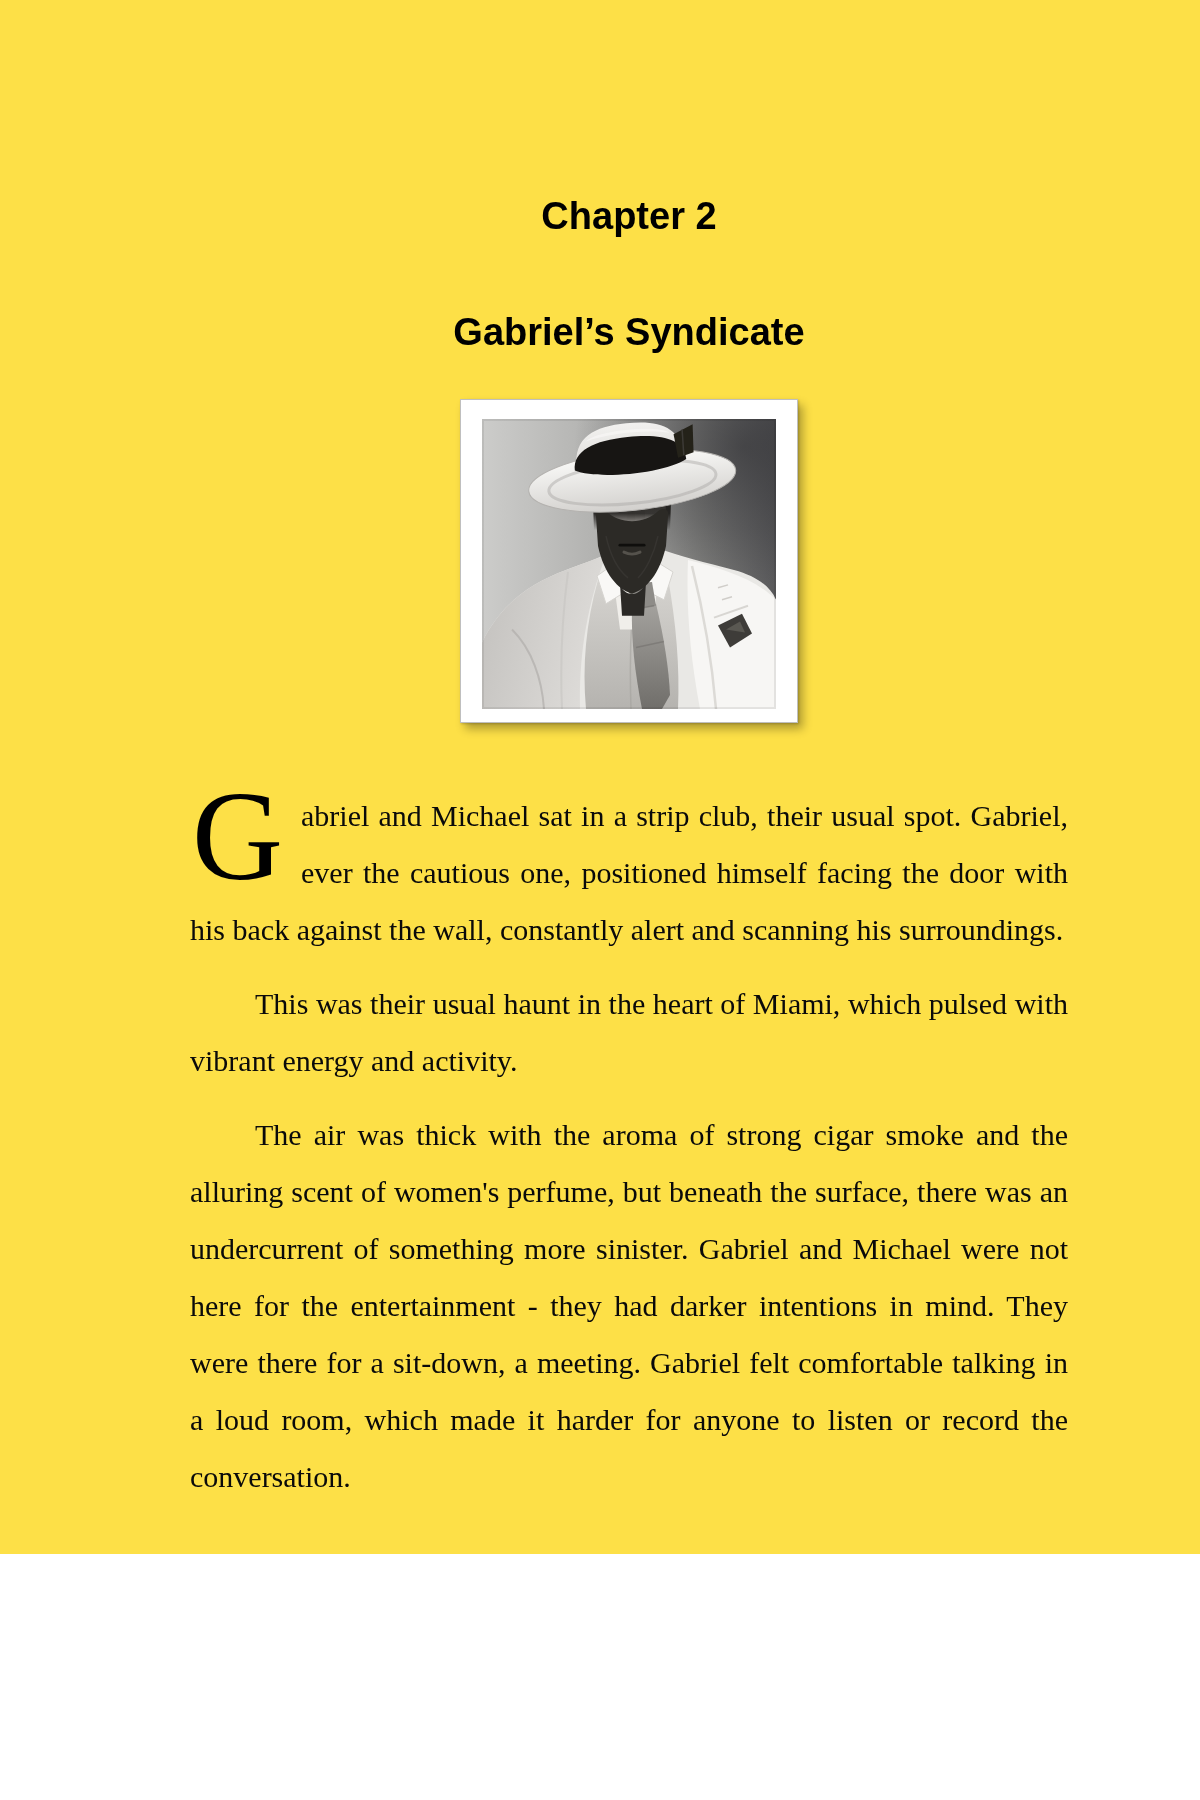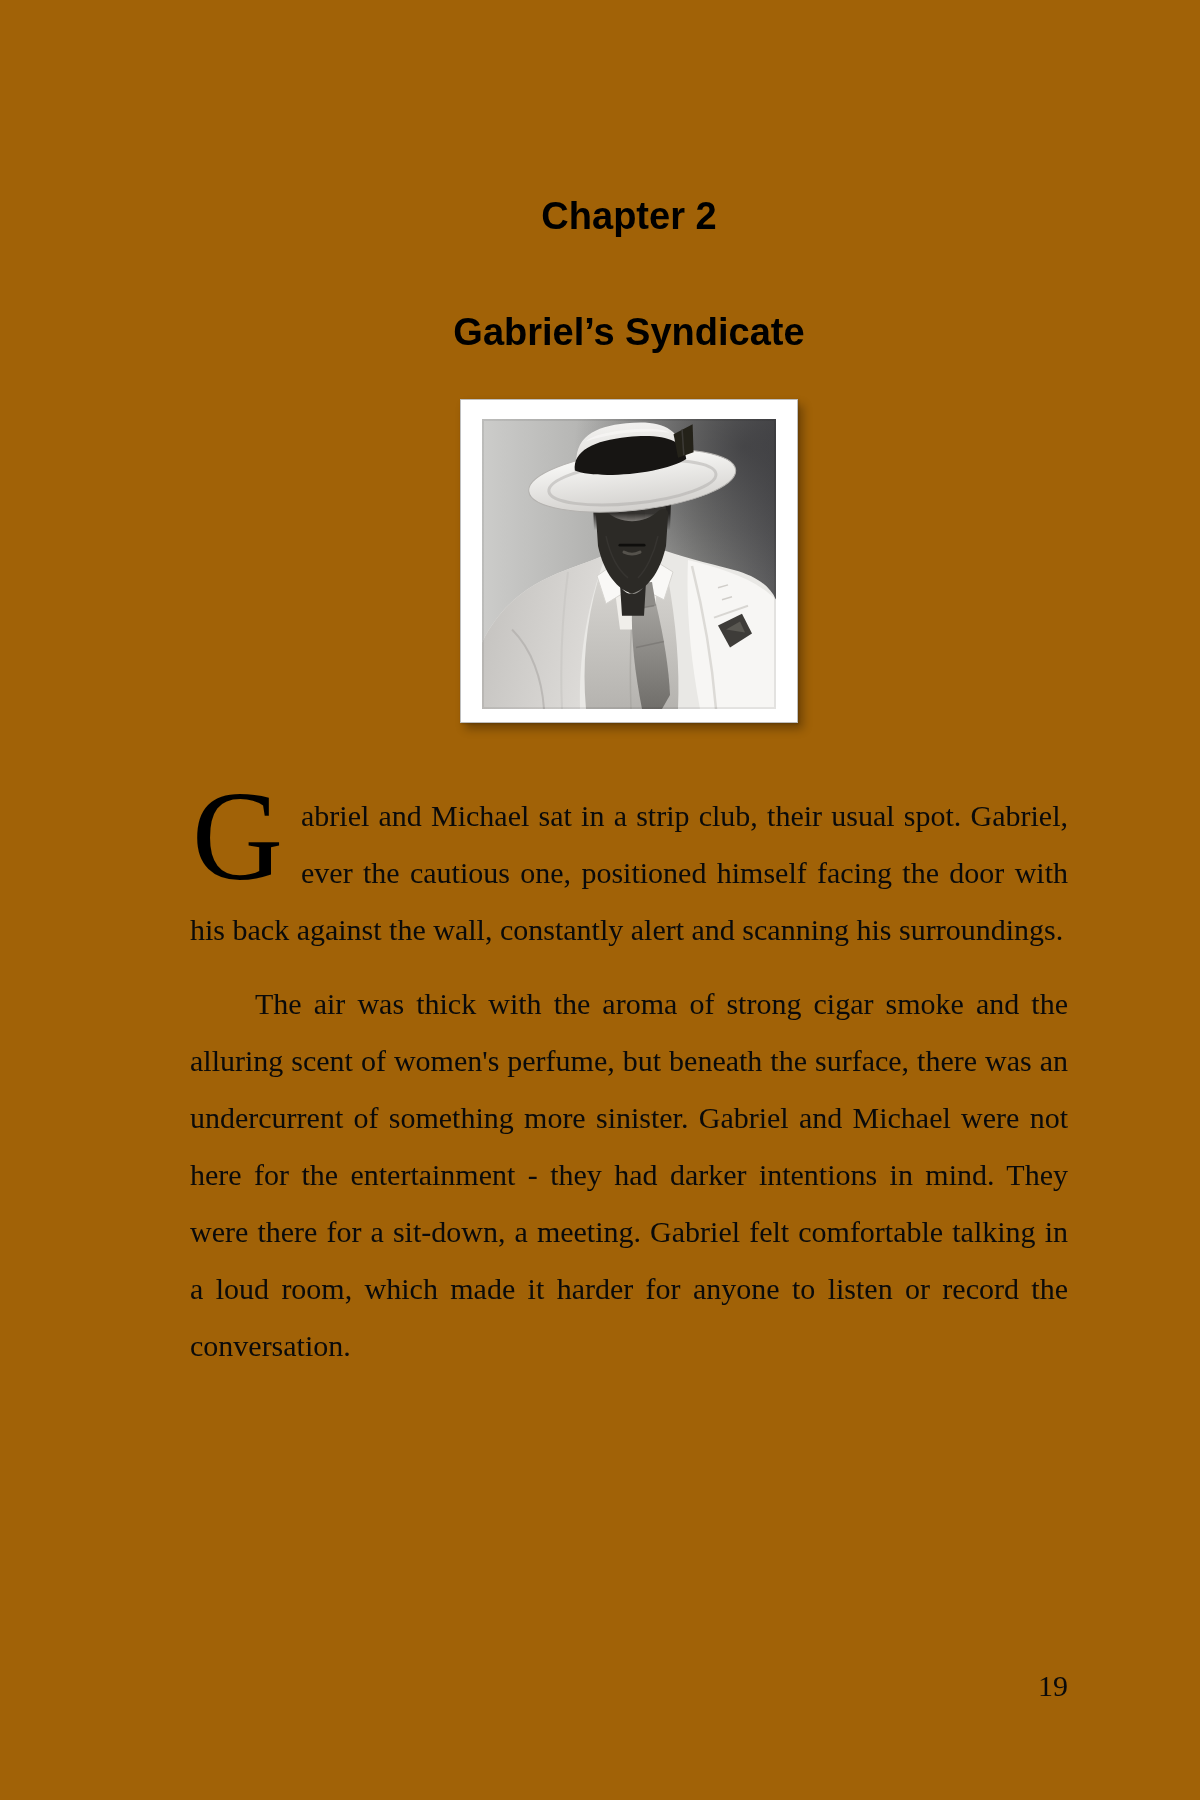--- a/index.html
+++ b/index.html
@@ -1,21 +1,21 @@
 <!DOCTYPE html>
 <html><head>
 <meta charset="utf-8">
 <style>
   * { margin: 0; padding: 0; box-sizing: border-box; }
   html, body { background: #ffffff; }
   .page {
     position: relative;
     width: 1200px;
-    height: 1800px;
-    background: #a16207;
+    height: 1554px;
+    background: #fde047;
     overflow: hidden;
     font-family: "Liberation Serif", serif;
     color: #0a0a0a;
   }
   .chapter-heading, .chapter-title {
     position: absolute;
     left: 190px;
     width: 878px;
     text-align: center;
     font-family: "Liberation Sans", sans-serif;
@@ -169,18 +169,19 @@
       </g>
 
       <rect x="1" y="1" width="292" height="290" fill="none" stroke="rgba(0,0,0,0.08)" stroke-width="2"></rect>
     </svg>
   </figure>
 
   <section class="body-text">
     <p>
       <span class="dropcap">G</span><span>abriel and Michael sat in a strip club, their usual spot. Ga­briel, ever the cautious one, positioned himself facing the door with his back against the wall, constantly alert and scanning his surroundings.</span>
     </p>
+    <p class="indented">This was their usual haunt in the heart of Miami, which pulsed with vibrant energy and activity.</p>
     <p class="indented">The air was thick with the aroma of strong cigar smoke and the alluring scent of women's perfume, but beneath the surface, there was an undercurrent of something more sinister. Gabriel and Michael were not here for the entertainment - they had darker in­tentions in mind. They were there for a sit-down, a meeting. Ga­briel felt comfortable talking in a loud room, which made it harder for anyone to listen or record the conversation.</p>
   </section>
 
   <footer class="page-number">19</footer>
 
 </main>
 
 </body></html>

